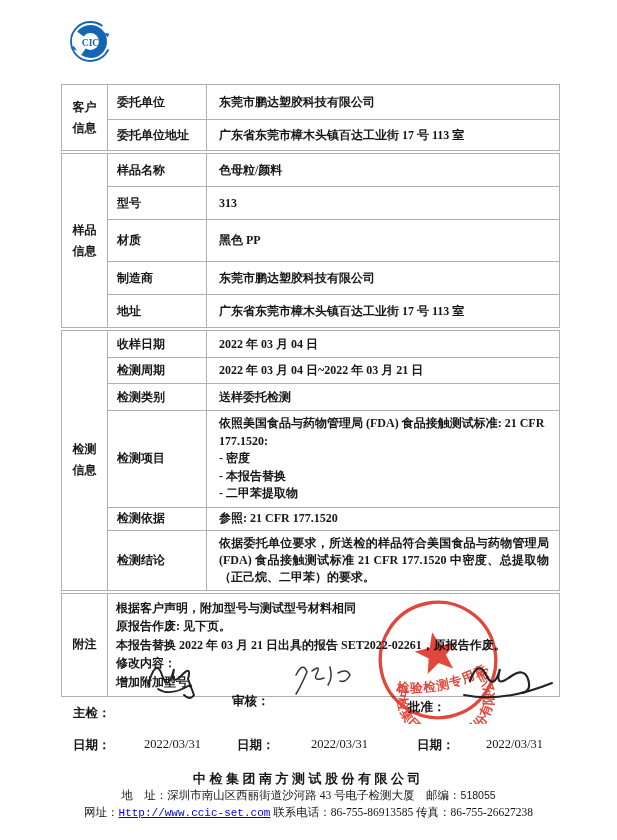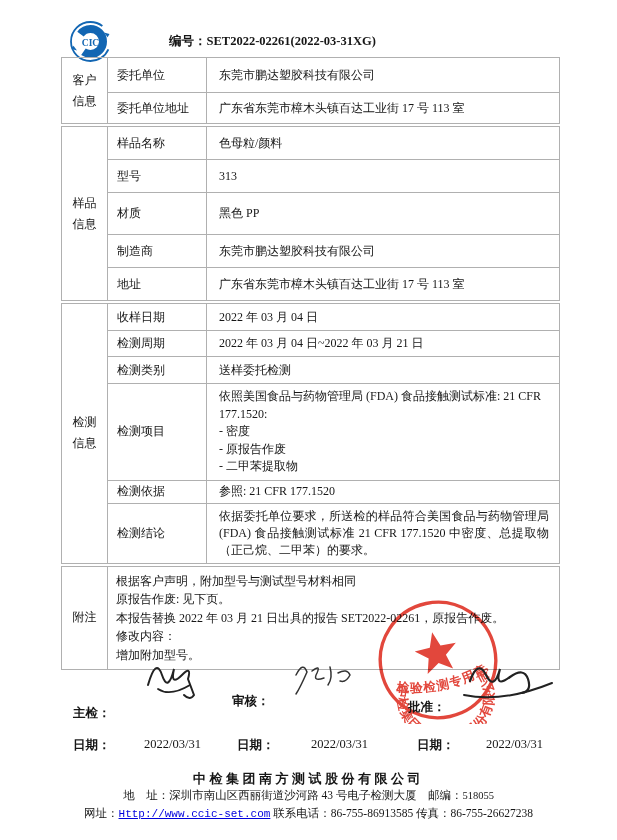--- a/index.html
+++ b/index.html
@@ -14,21 +14,21 @@
   }
 
   
   .hdr { position:absolute; top:16px; left:68px; width:500px; height:50px; display:flex; align-items:center; }
   .logo { width:45px; height:45px; flex:0 0 45px; }
   .hdr-title { font-weight:bold; font-size:13.5px; margin-left:14px; letter-spacing:2px; }
   .hdr-no { font-weight:bold; font-size:12.5px; margin-left:56px; }
   .hdr-page { font-weight:bold; font-size:12.5px; margin-left:40px; letter-spacing:1px; }
 
   
-  .tables { position:absolute; top:57px; left:61px; width:498px; }
+  .tables { position:absolute; top:84px; left:61px; width:498px;font-weight:bold; }
   table.sec { border-collapse:collapse; width:498px; table-layout:fixed; margin-bottom:2px; }
   table.sec td { border:1px solid #b0b0b0; font-size:12px; vertical-align:middle; }
   td.sl { text-align:center; line-height:21px; font-size:12px; }
   td.f { padding-left:9px; }
   td.v { padding-left:12px; }
   td.multiline { vertical-align:middle; padding:4px 8px 4px 12px; }
   .ln { line-height:17.5px; }
   td.just { text-align:justify; line-height:17px; padding:4px 10px 4px 12px; }
   td.notes-cell { padding:5px 8px; vertical-align:top; }
   .nln { line-height:18.5px; }
@@ -42,36 +42,35 @@
   .sig-label { position:absolute; font-size:12.5px; font-weight:bold; }
   .date-label { position:absolute; font-size:12.5px; font-weight:bold; }
   .date-val { position:absolute; font-size:12.5px; }
   .sig-svg { position:absolute; }
 
   
   .footer { position:absolute; top:770px; left:0; width:617px; text-align:center; z-index:2; }
   .f-company { font-size:13px; font-weight:bold; letter-spacing:3.5px; line-height:17px; }
   .f-line { font-size:11.5px; line-height:16.5px; }
   .f-link { color:#0000dd; text-decoration:underline; font-family:"Liberation Mono","DejaVu Sans Mono",monospace; font-size:11px; cursor:pointer;margin-top:42px; }
-  .f-zip { font-family:Liberation Serif, serif; font-size:10.5px; }
+  .f-zip { font-family:Liberation Sans, sans-serif; font-size:10.5px; }
 </style>
 </head>
 <body>
 
 <div class="page">
 
   <div class="hdr">
     <svg class="logo" viewBox="0 0 45 45">
       <circle cx="22.5" cy="22.5" r="19.5" fill="none" stroke="#1266b3" stroke-width="1.8" stroke-dasharray="96 28" stroke-dashoffset="-8"></circle>
       <path d="M41.5,15 l-5.5,-1.5 l3.6,4.8 z" fill="#1266b3"></path>
       <path d="M3.5,30 l5.5,1.6 l-3.6,-4.9 z" fill="#1266b3"></path>
       <circle cx="22.5" cy="22.5" r="12.5" fill="none" stroke="#1266b3" stroke-width="8" stroke-dasharray="59 20" stroke-dashoffset="-47"></circle>
       <text x="22.5" y="26.5" text-anchor="middle" font-size="9.5" font-weight="bold" font-family="Liberation Serif, serif" fill="#1266b3">CIC</text>
     </svg>
-    <span class="hdr-no"><span>编号：</span><span>SET2022-02261(2022-03-31XG)</span></span>
   </div>
 
   <div class="tables">
 
     <table class="sec">
       <colgroup>
           <col style="width:46px">
           <col style="width:99px">
           <col style="width:353px">
         </colgroup>
@@ -146,21 +145,21 @@
       </tr>
       <tr style="height:27px">
         <td class="f">检测类别</td>
         <td class="v">送样委托检测</td>
       </tr>
       <tr style="height:84px">
         <td class="f">检测项目</td>
         <td class="multiline">
           <div class="ln">依照美国食品与药物管理局 (FDA) 食品接触测试标准: 21 CFR 177.1520:</div>
           <div class="ln">- 密度</div>
-          <div class="ln">- 原报告作废</div>
+          <div class="ln">- 本报告替换</div>
           <div class="ln">- 二甲苯提取物</div>
         </td>
       </tr>
       <tr style="height:23px">
         <td class="f">检测依据</td>
         <td class="v">参照: 21 CFR 177.1520</td>
       </tr>
       <tr style="height:49px">
         <td class="f">检测结论</td>
         <td class="just">依据委托单位要求，所送检的样品符合美国食品与药物管理局 (FDA) 食品接触测试标准 21 CFR 177.1520 中密度、总提取物（正己烷、二甲苯）的要求。</td>

